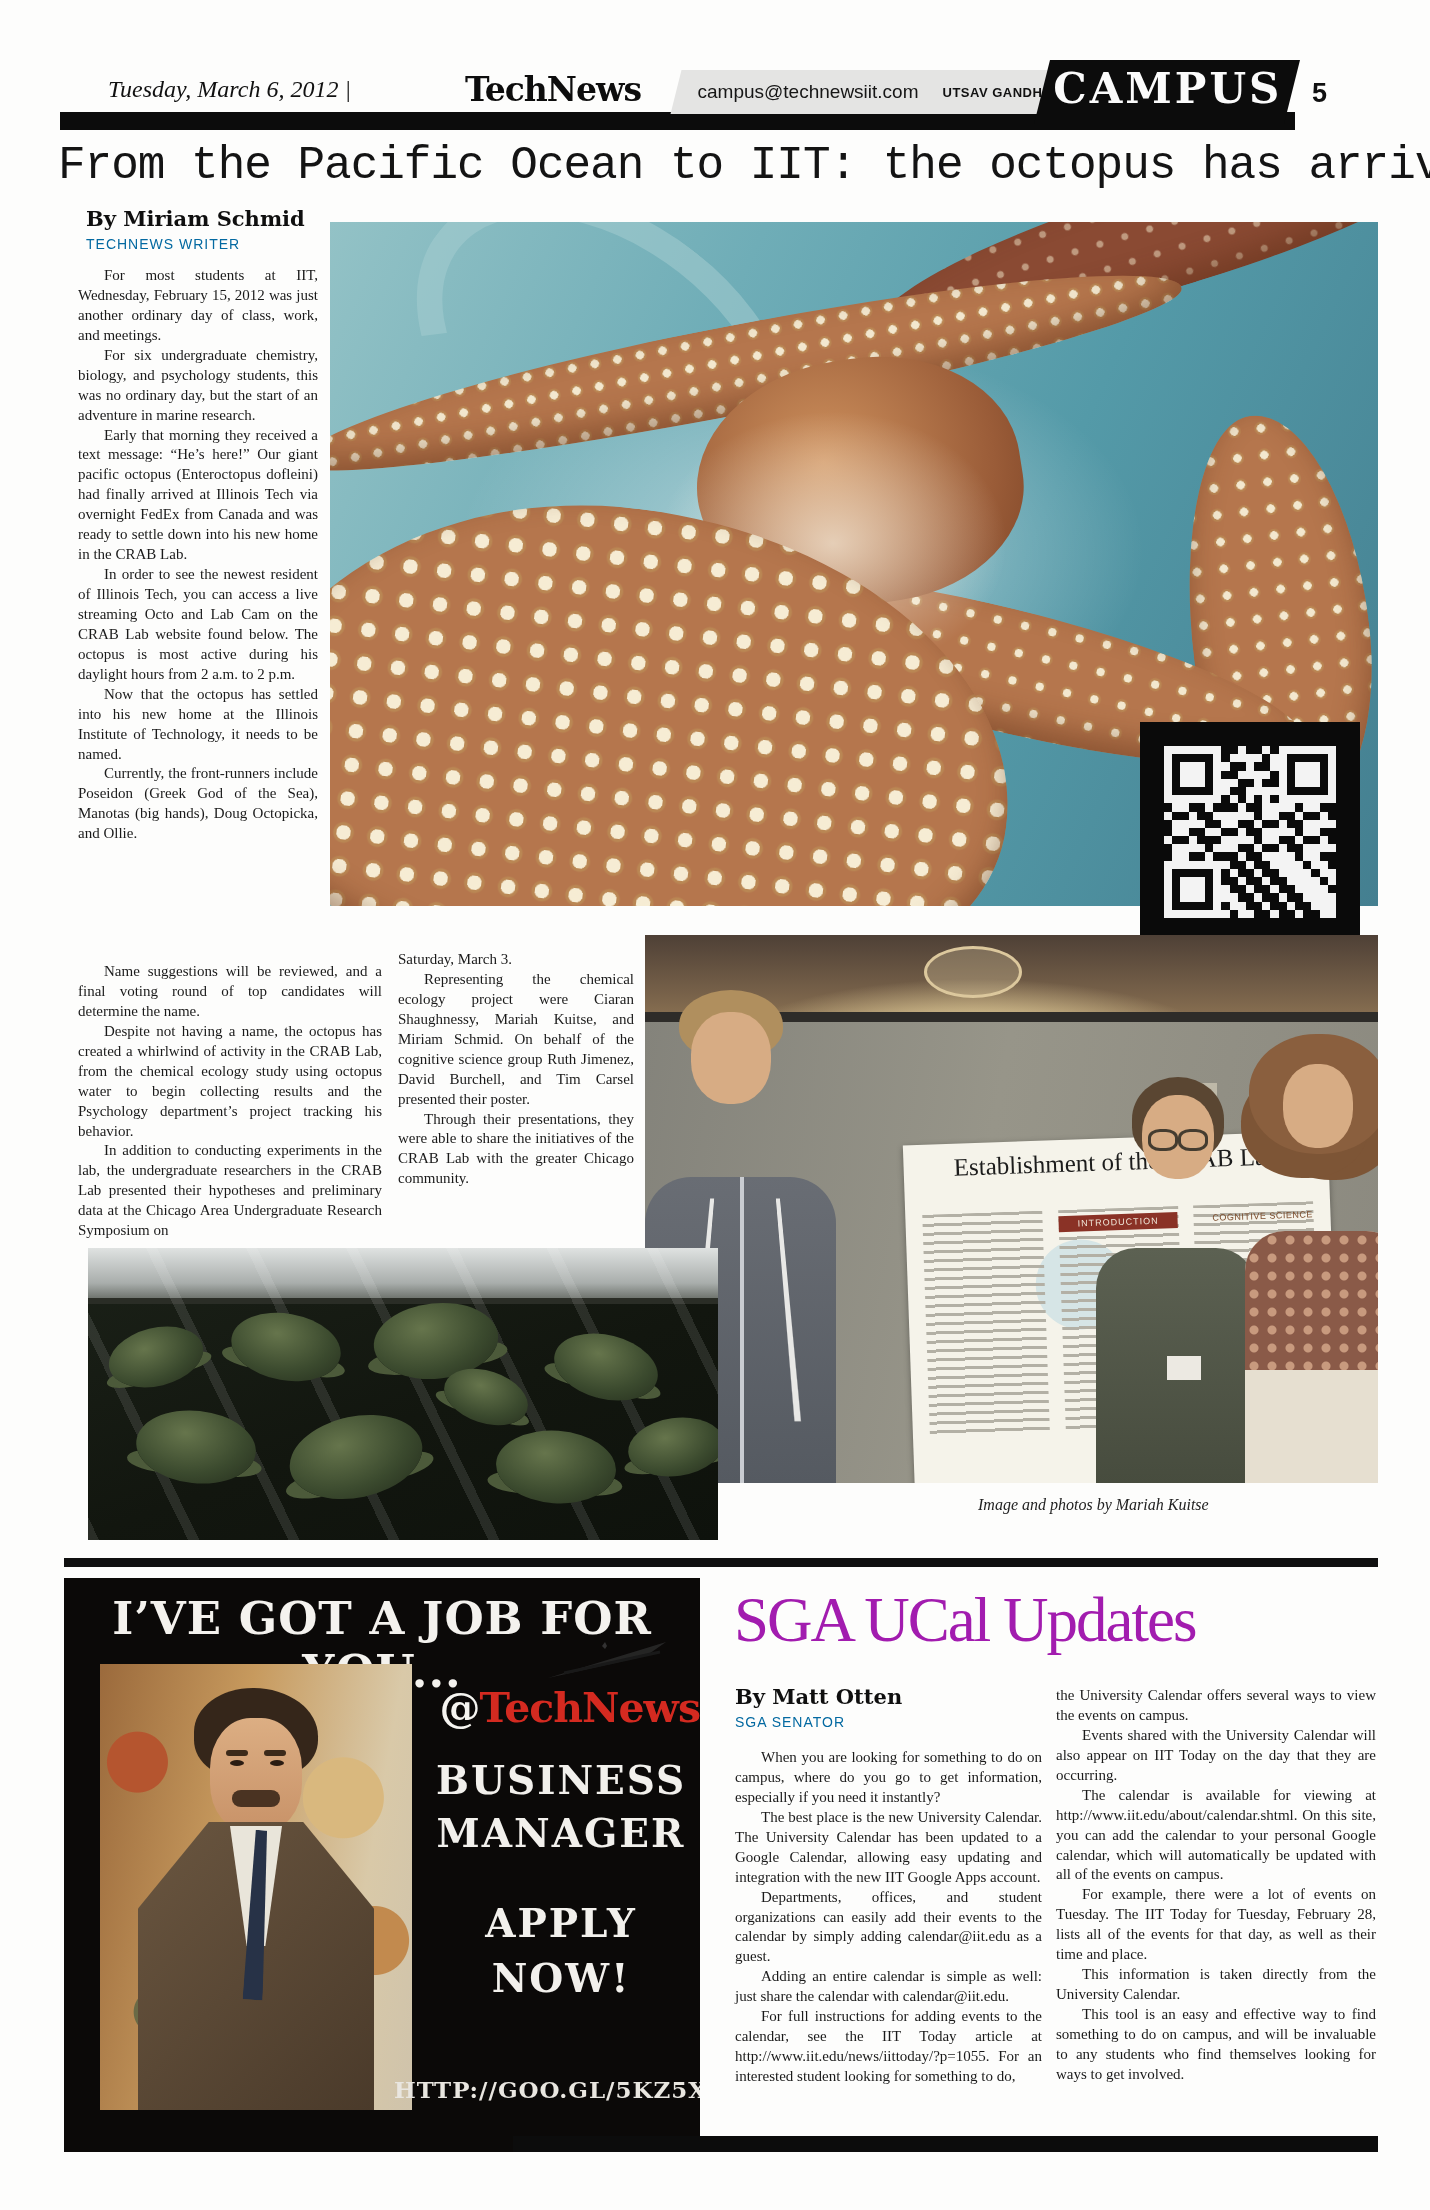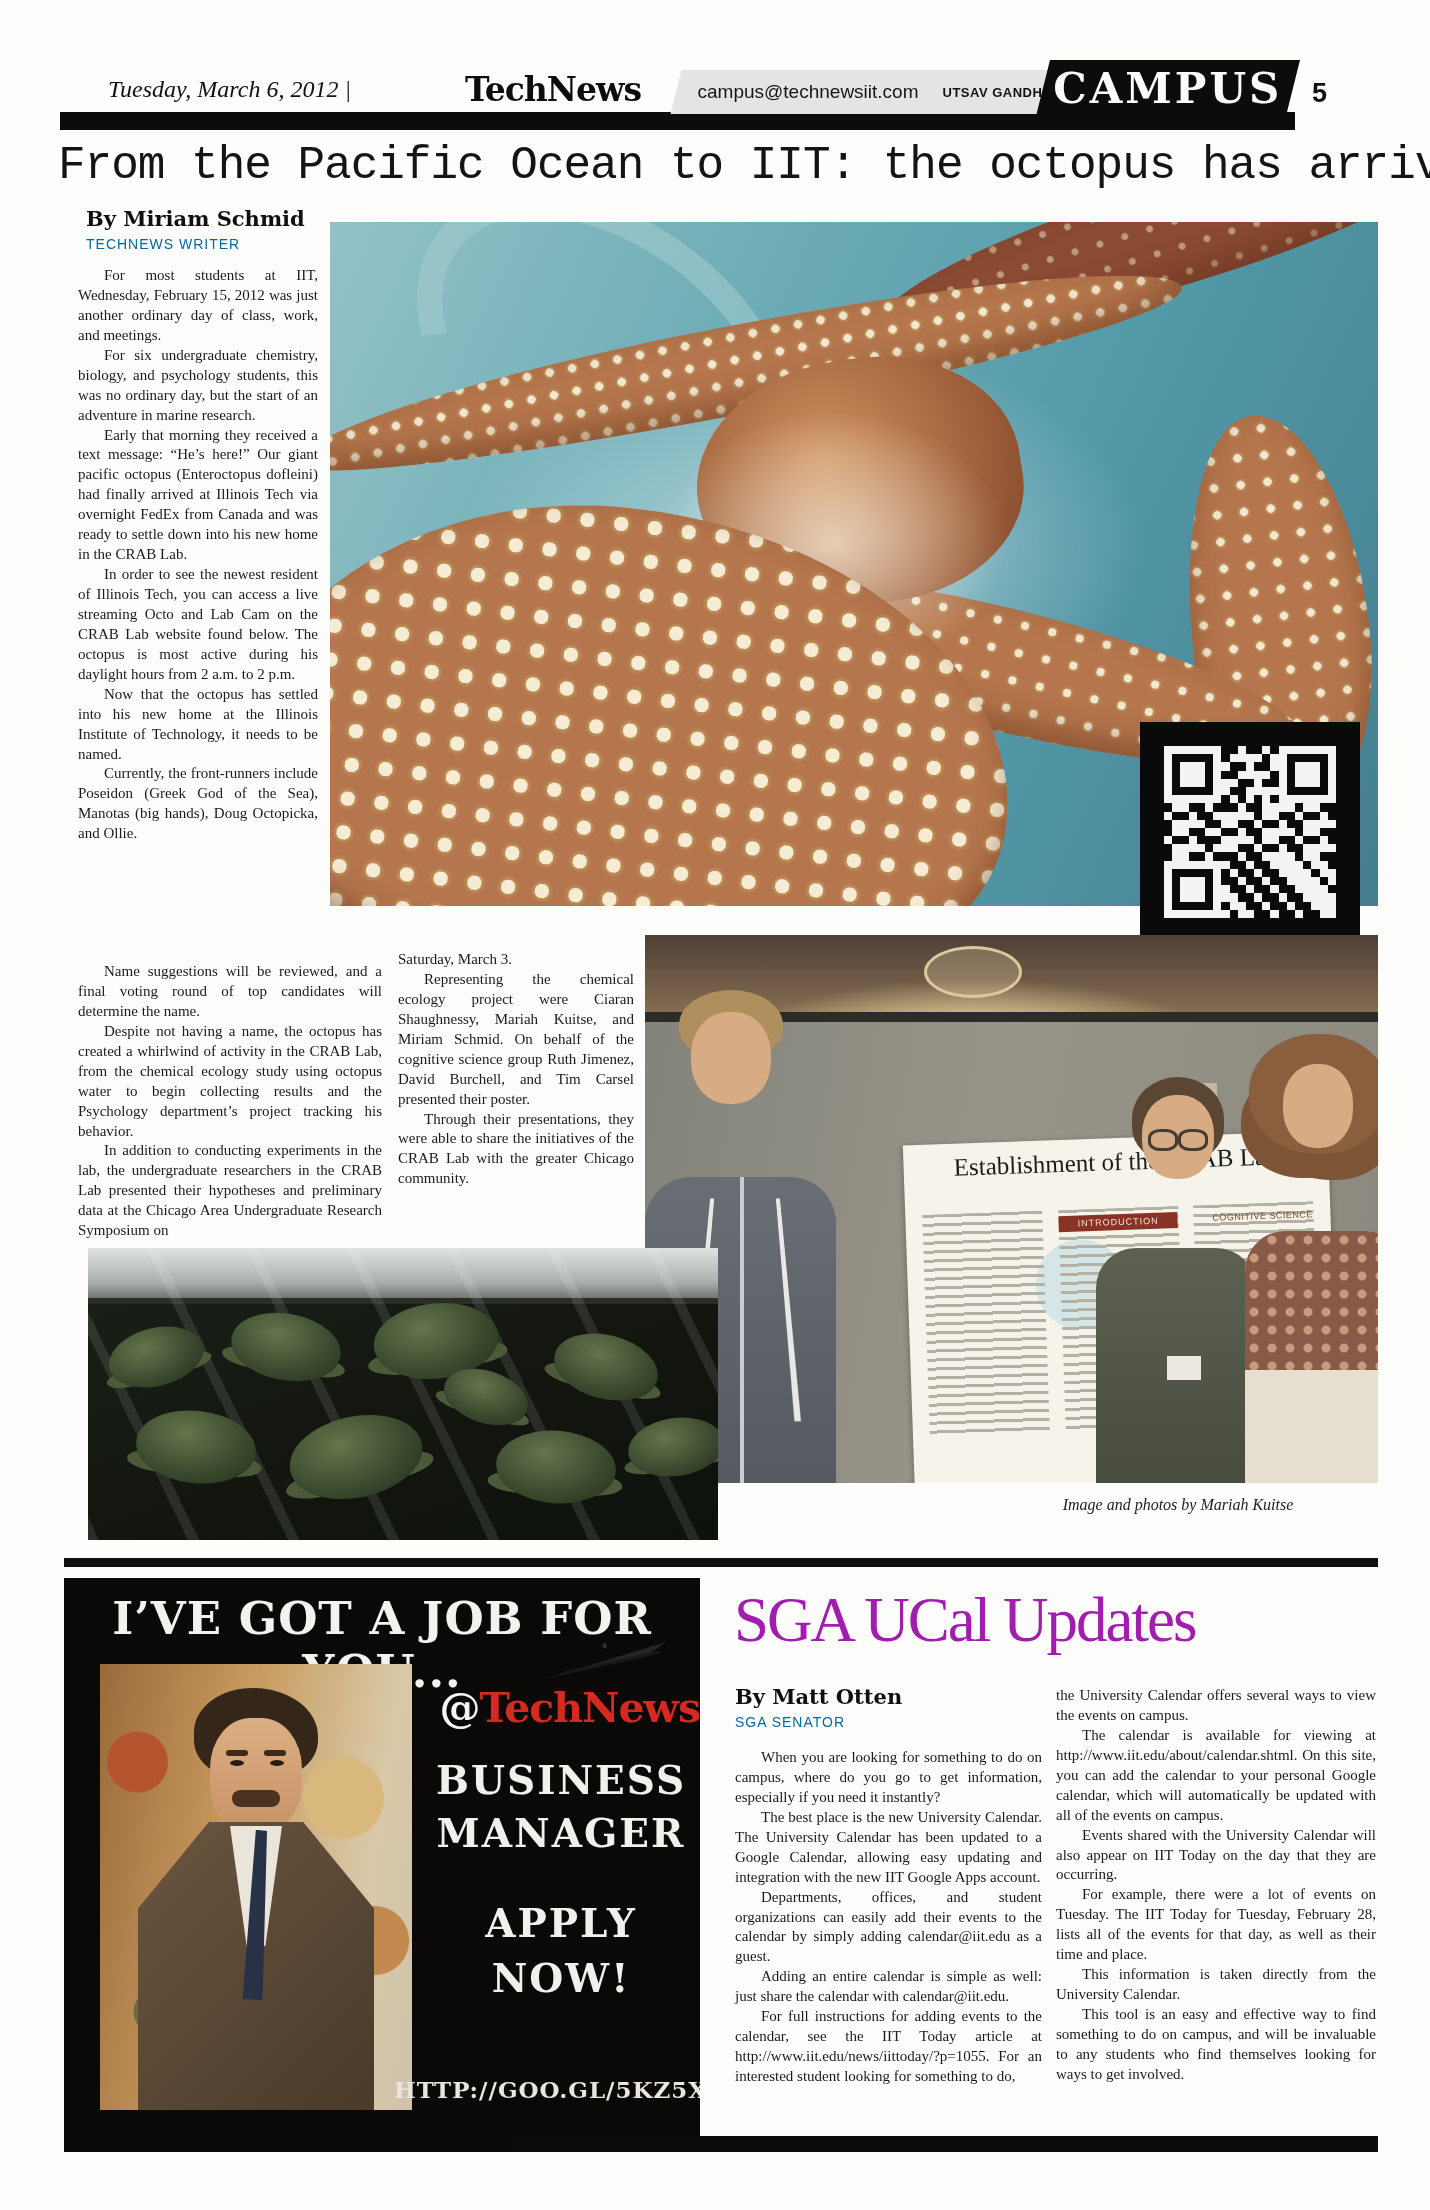--- a/index.html
+++ b/index.html
@@ -138,21 +138,21 @@
   .crab:nth-of-type(3){left:20px;top:80px;transform:rotate(-14deg);}
   .crab:nth-of-type(4){left:150px;top:70px;transform:rotate(10deg) scale(1.15);}
   .crab:nth-of-type(5){left:300px;top:64px;transform:rotate(-6deg) scale(1.3);}
   .crab:nth-of-type(6){left:470px;top:90px;transform:rotate(14deg) scale(1.1);}
   .crab:nth-of-type(7){left:60px;top:170px;transform:rotate(6deg) scale(1.25);}
   .crab:nth-of-type(8){left:220px;top:180px;transform:rotate(-12deg) scale(1.4);}
   .crab:nth-of-type(9){left:420px;top:190px;transform:rotate(4deg) scale(1.25);}
   .crab:nth-of-type(10){left:540px;top:170px;transform:rotate(-8deg);}
   .crab:nth-of-type(11){left:350px;top:120px;transform:rotate(18deg) scale(.9);}
 
-  .photo-caption{position:absolute;left:978px;top:1496px;width:400px;text-align:center;
+  .photo-caption{position:absolute;left:978px;top:1496px;width:400px;text-align:left;
                  font-style:italic;font-size:16px;color:#222;}
 
   
   .section-divider{position:absolute;left:64px;top:1558px;width:1314px;height:9px;background:#101010;}
   .bottom-rule{position:absolute;left:513px;top:2136px;width:865px;height:16px;background:#0c0c0c;}
 
   
   .job-ad{position:absolute;left:64px;top:1578px;width:636px;height:574px;background:#0b0908;overflow:hidden;}
   .ad-headline{position:absolute;left:0;top:14px;width:100%;text-align:center;
       font-family:"DejaVu Serif",serif;font-weight:900;font-size:45px;letter-spacing:1px;color:#f4f2ee;}
@@ -788,21 +788,21 @@
   </div>
   <div class="sga-col1 bodytext">
     <p>When you are looking for something to do on campus, where do you go to get information, especially if you need it instantly?</p>
     <p>The best place is the new University Calendar. The University Calendar has been updated to a Google Calendar, allowing easy updating and integration with the new IIT Google Apps account.</p>
     <p>Departments, offices, and student organizations can easily add their events to the calendar by simply adding calendar@iit.edu as a guest.</p>
     <p>Adding an entire calendar is simple as well: just share the calendar with calendar@iit.edu.</p>
     <p>For full instructions for adding events to the calendar, see the IIT Today article at http://www.iit.edu/news/iittoday/?p=1055. For an interested student looking for something to do,</p>
   </div>
   <div class="sga-col2 bodytext">
     <p class="noindent">the University Calendar offers several ways to view the events on campus.</p>
+    <p>Events shared with the University Calendar will also appear on IIT Today on the day that they are occurring.</p>
     <p>The calendar is available for viewing at http://www.iit.edu/about/calendar.shtml. On this site, you can add the calendar to your personal Google calendar, which will automatically be updated with all of the events on campus.</p>
-    <p>Events shared with the University Calendar will also appear on IIT Today on the day that they are occurring.</p>
     <p>For example, there were a lot of events on Tuesday. The IIT Today for Tuesday, February 28, lists all of the events for that day, as well as their time and place.</p>
     <p>This information is taken directly from the University Calendar.</p>
     <p>This tool is an easy and effective way to find something to do on campus, and will be invaluable to any students who find themselves looking for ways to get involved.</p>
   </div>
 
   <div class="bottom-rule"></div>
 </div>
 
 </body></html>

